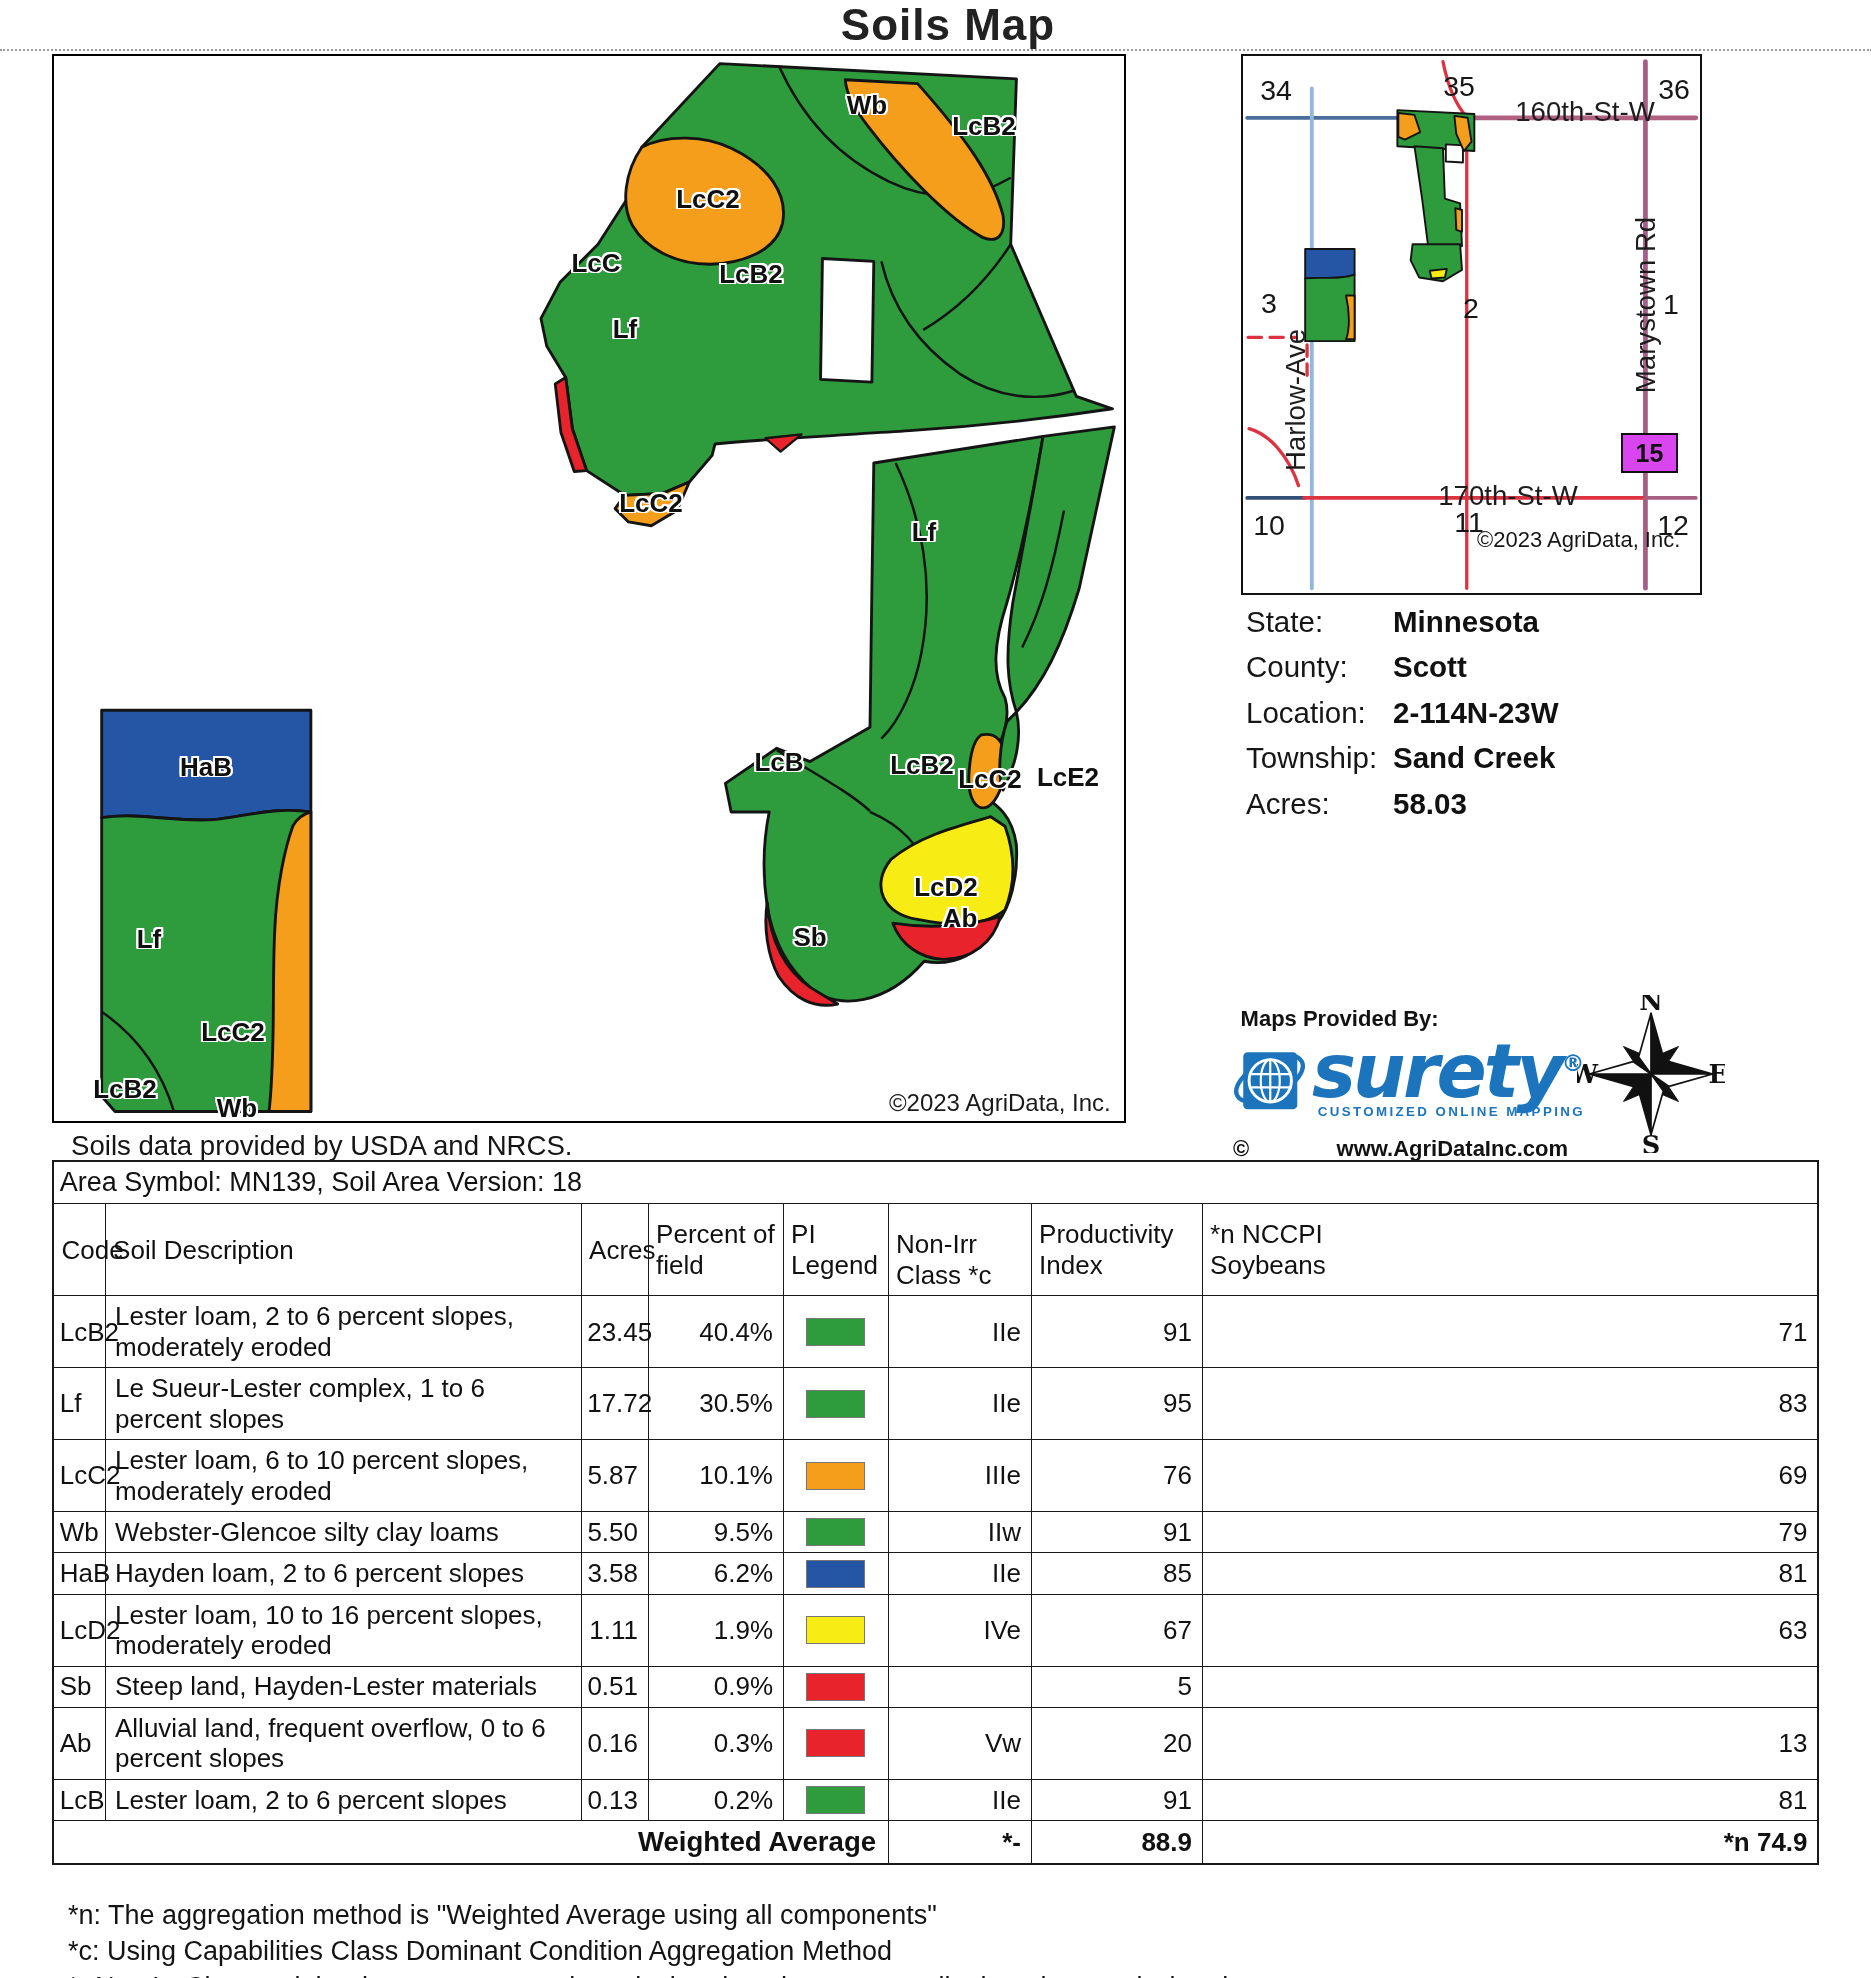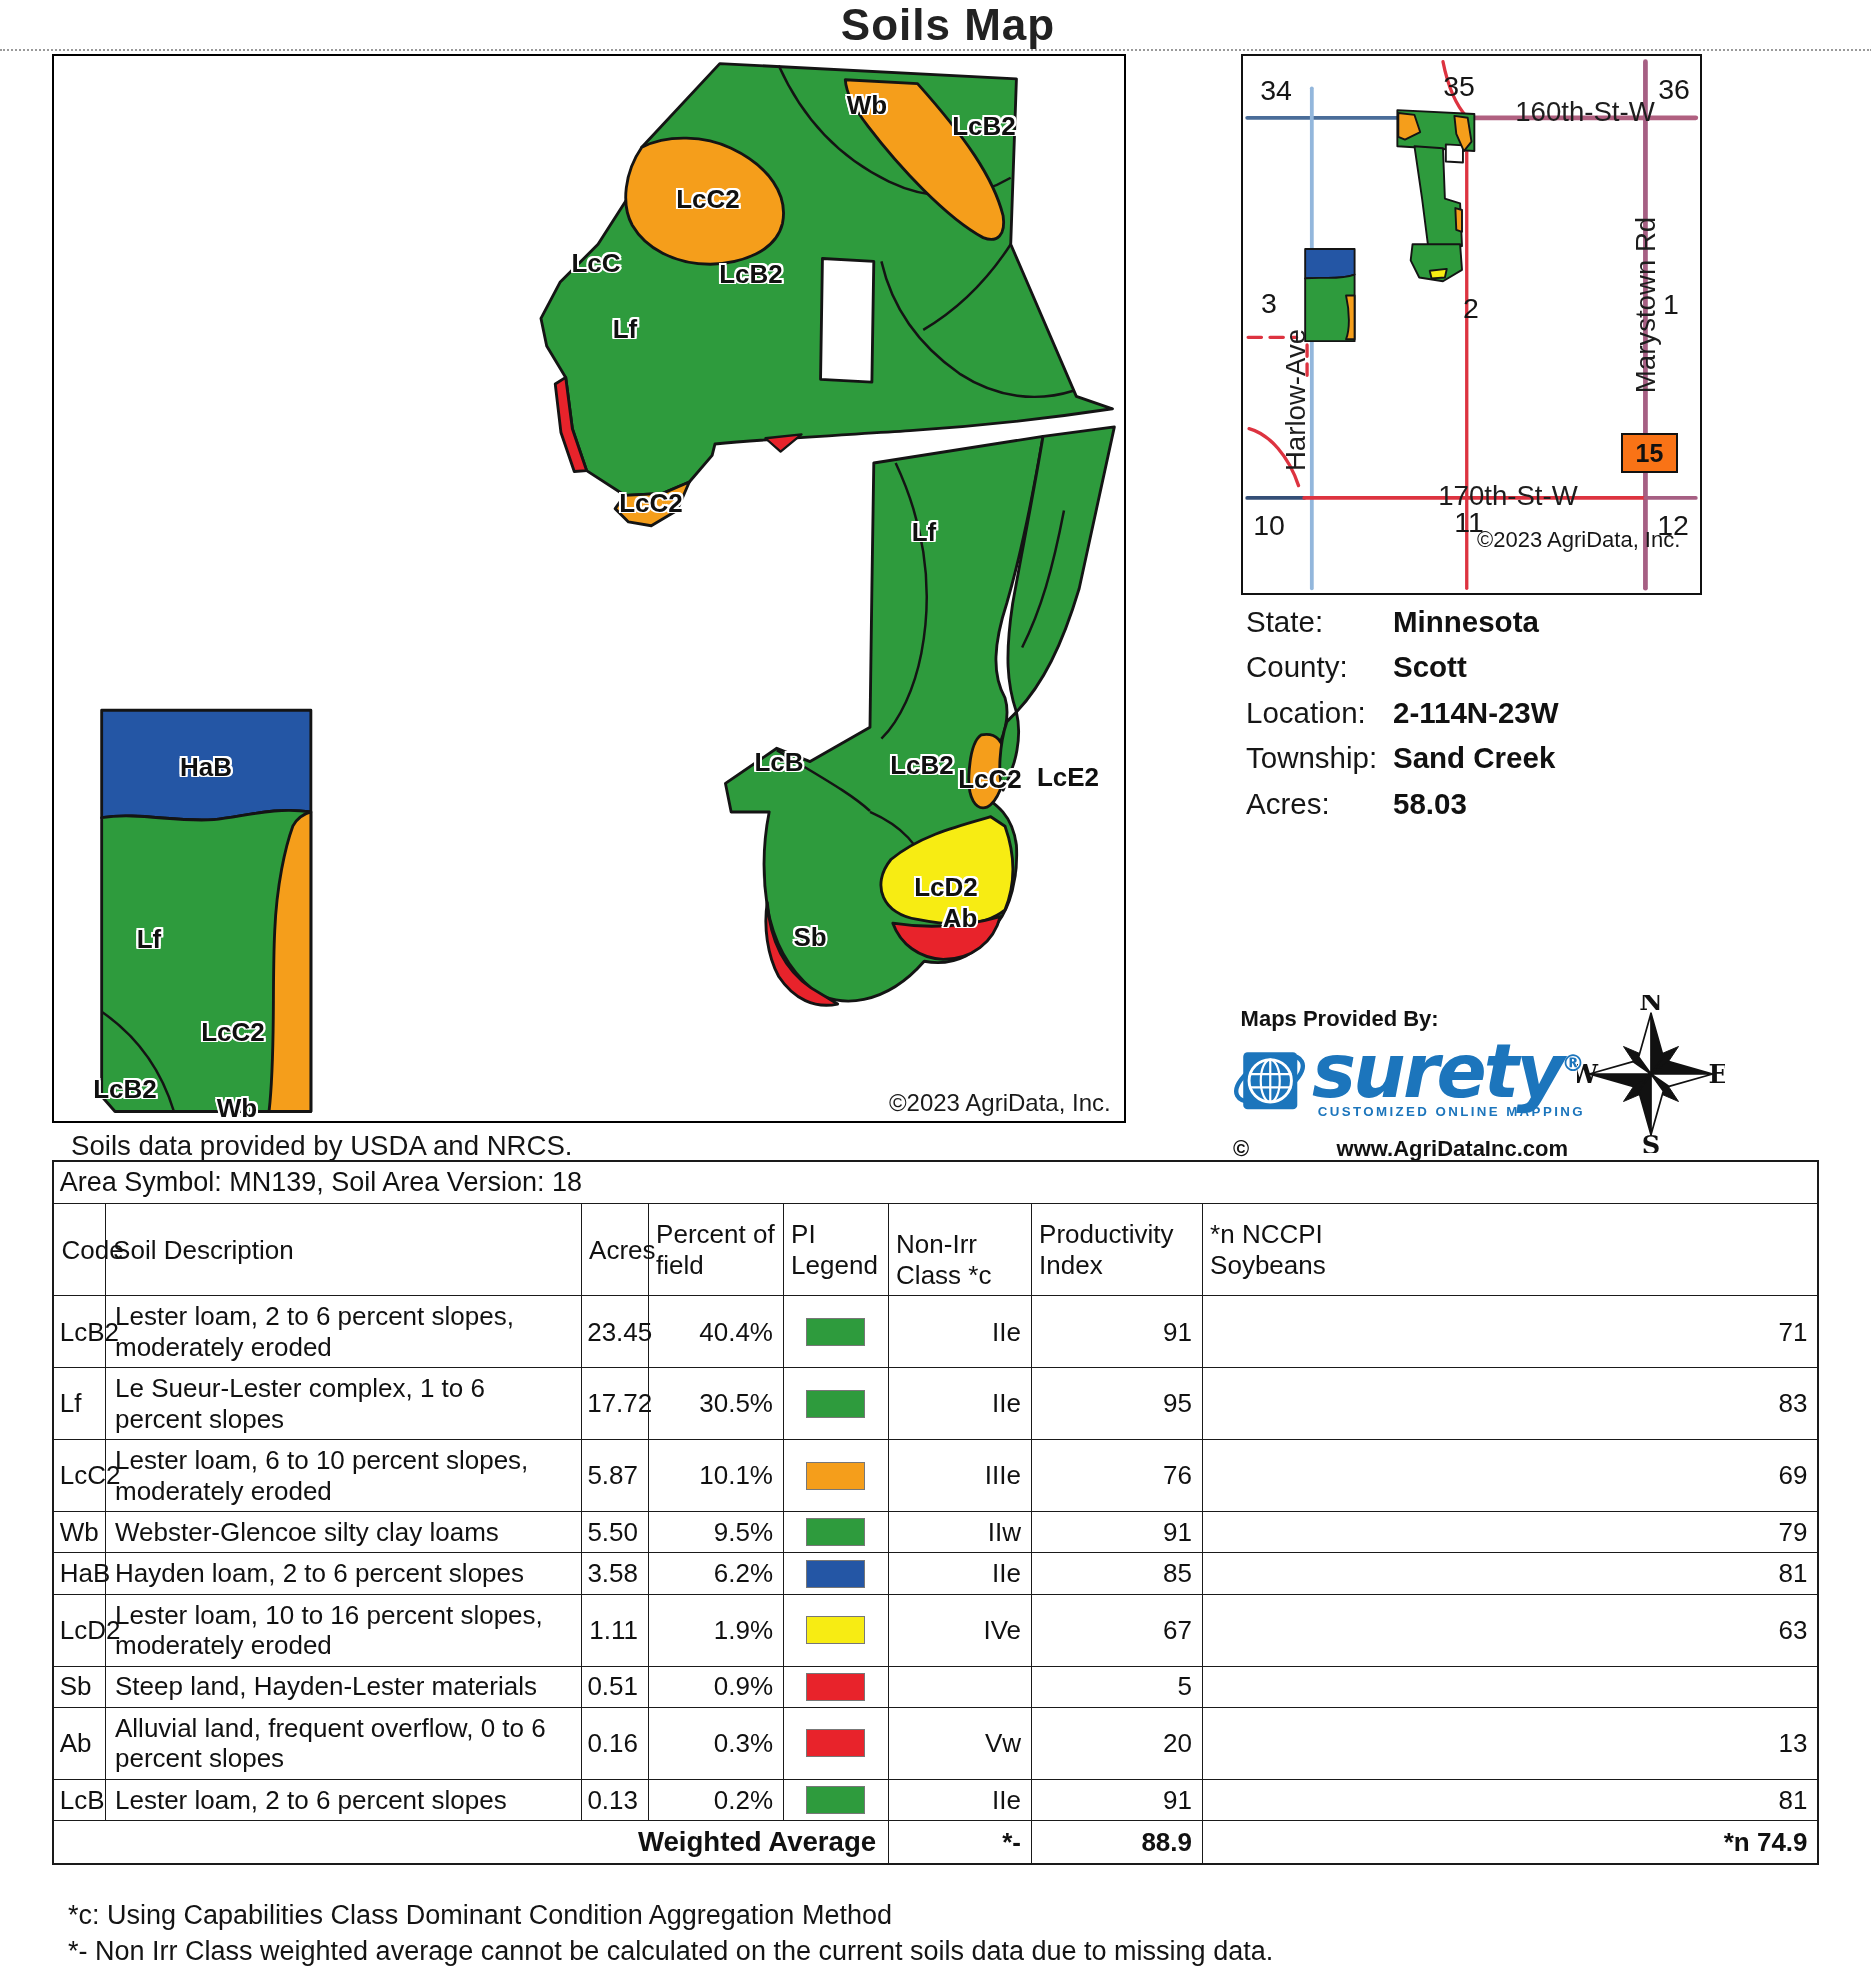--- a/index.html
+++ b/index.html
@@ -16,21 +16,21 @@
   #map-copyright{position:absolute;right:13.3px;bottom:3.8px;font-size:24px;color:#1a1a1a;}
   #soils-note{position:absolute;left:71px;top:1130px;font-size:27.6px;color:#151515;}
 
   
   #loc-map{position:absolute;left:1241px;top:54px;width:457px;height:537px;border:2.9px solid #111;background:#fff;}
   #loc-map svg{position:absolute;left:0;top:0;}
   .sec-num{position:absolute;transform:translate(-50%,-50%);font-size:28.5px;color:#161616;}
   .road-label{position:absolute;font-size:27.6px;color:#1d1d1d;white-space:nowrap;}
   .road-label.vert{transform:translate(-50%,-50%) rotate(-90deg);}
   .road-label.horiz{transform:translate(-50%,-50%);}
-  #hwy-box{position:absolute;left:378px;top:377px;width:53px;height:36px;border:2.9px solid #111;background:#f97316;
+  #hwy-box{position:absolute;left:378px;top:377px;width:53px;height:36px;border:2.9px solid #111;background:#d946ef;
     font-size:25px;font-weight:bold;display:flex;align-items:center;justify-content:center;}
   #loc-copyright{position:absolute;left:234px;top:471px;font-size:22px;color:#161616;white-space:nowrap;}
 
   
   #info-block{position:absolute;left:1246px;top:605px;font-size:29.5px;}
   .info-row{display:flex;margin-bottom:11.4px;}
   .info-row .lbl{width:147px;color:#161616;}
   .info-row .val{font-weight:bold;color:#111;}
 
   
@@ -431,18 +431,19 @@
         <tr id="wa-row">
           <td colspan="5" class="wa-label">Weighted Average</td>
           <td class="c-num">*-</td>
           <td class="c-num">88.9</td>
           <td class="c-num">*n 74.9</td>
         </tr>
       </tbody>
   </table>
 
   <div id="footnotes">
+      <div>*n: The aggregation method is "Weighted Average using all components"</div>
       <div>*c: Using Capabilities Class Dominant Condition Aggregation Method</div>
       <div>*- Non Irr Class weighted average cannot be calculated on the current soils data due to missing data.</div>
     </div>
 
 </div>
 
 
 </body></html>

